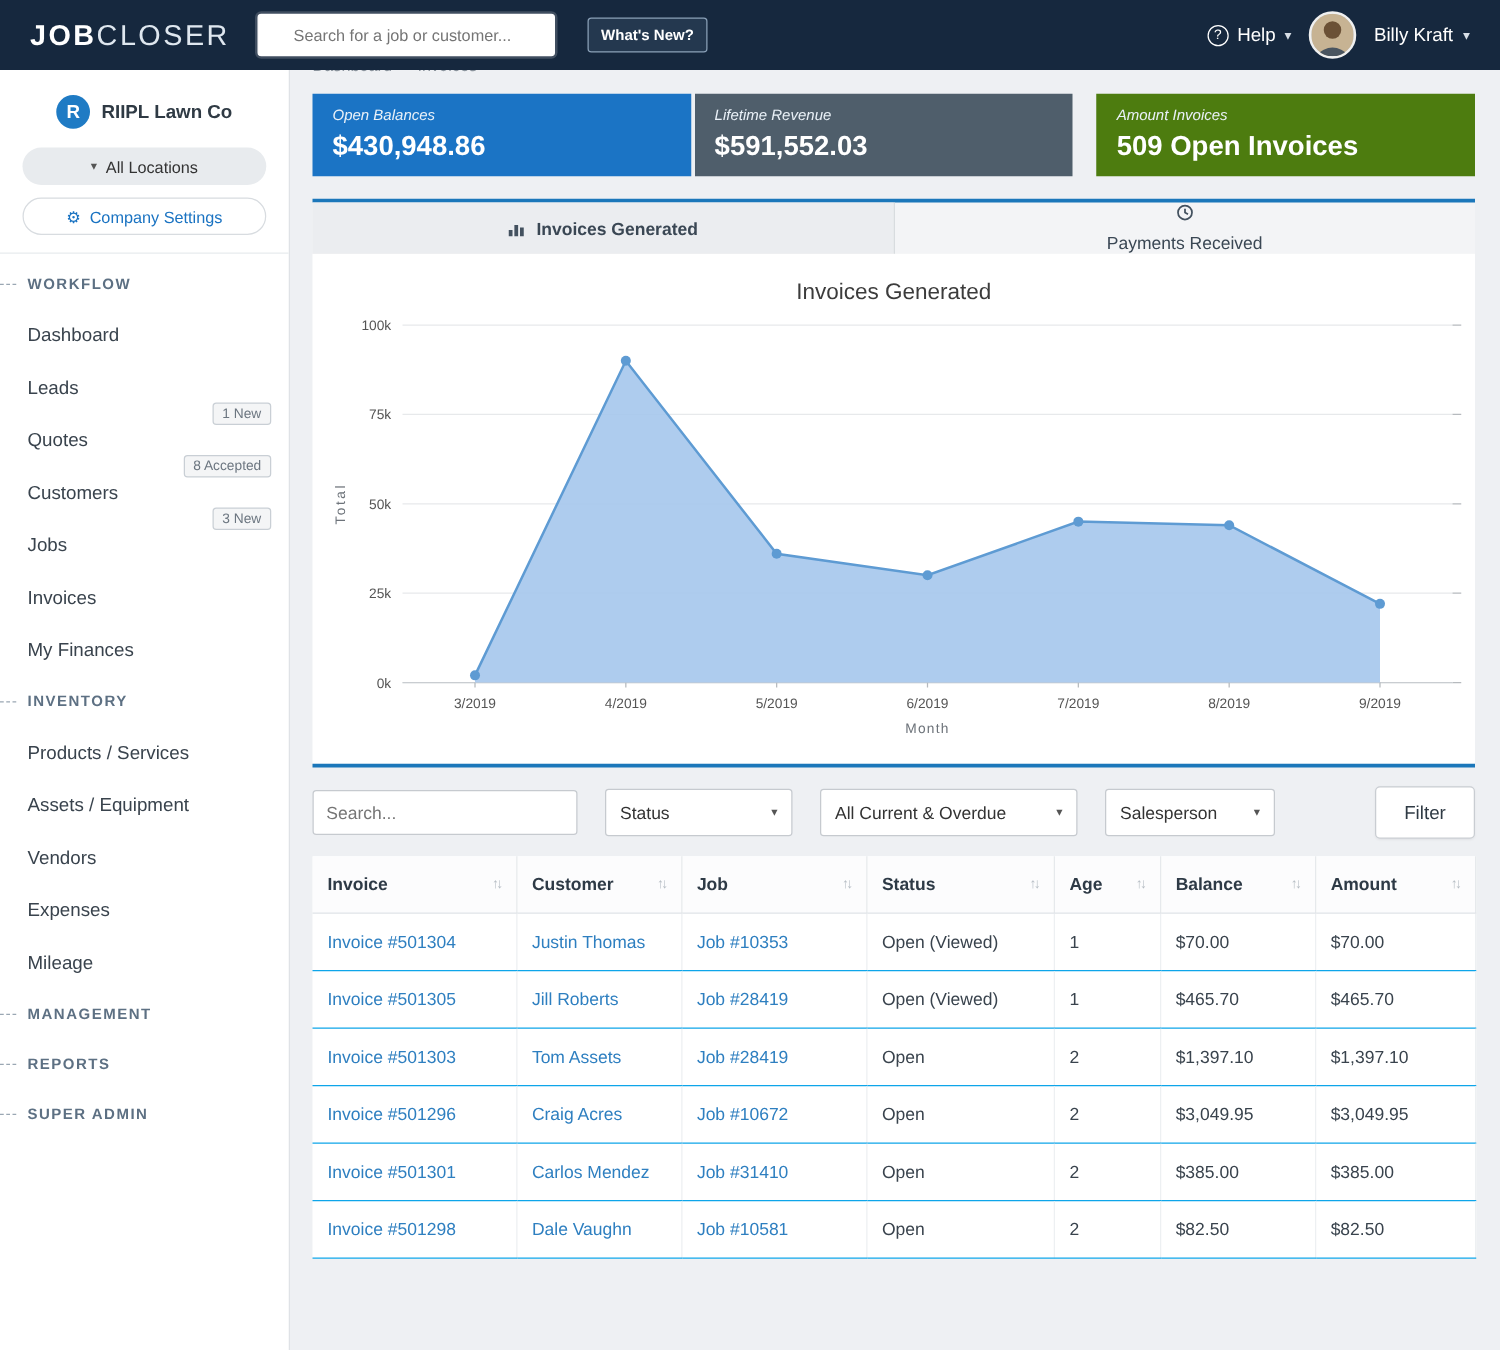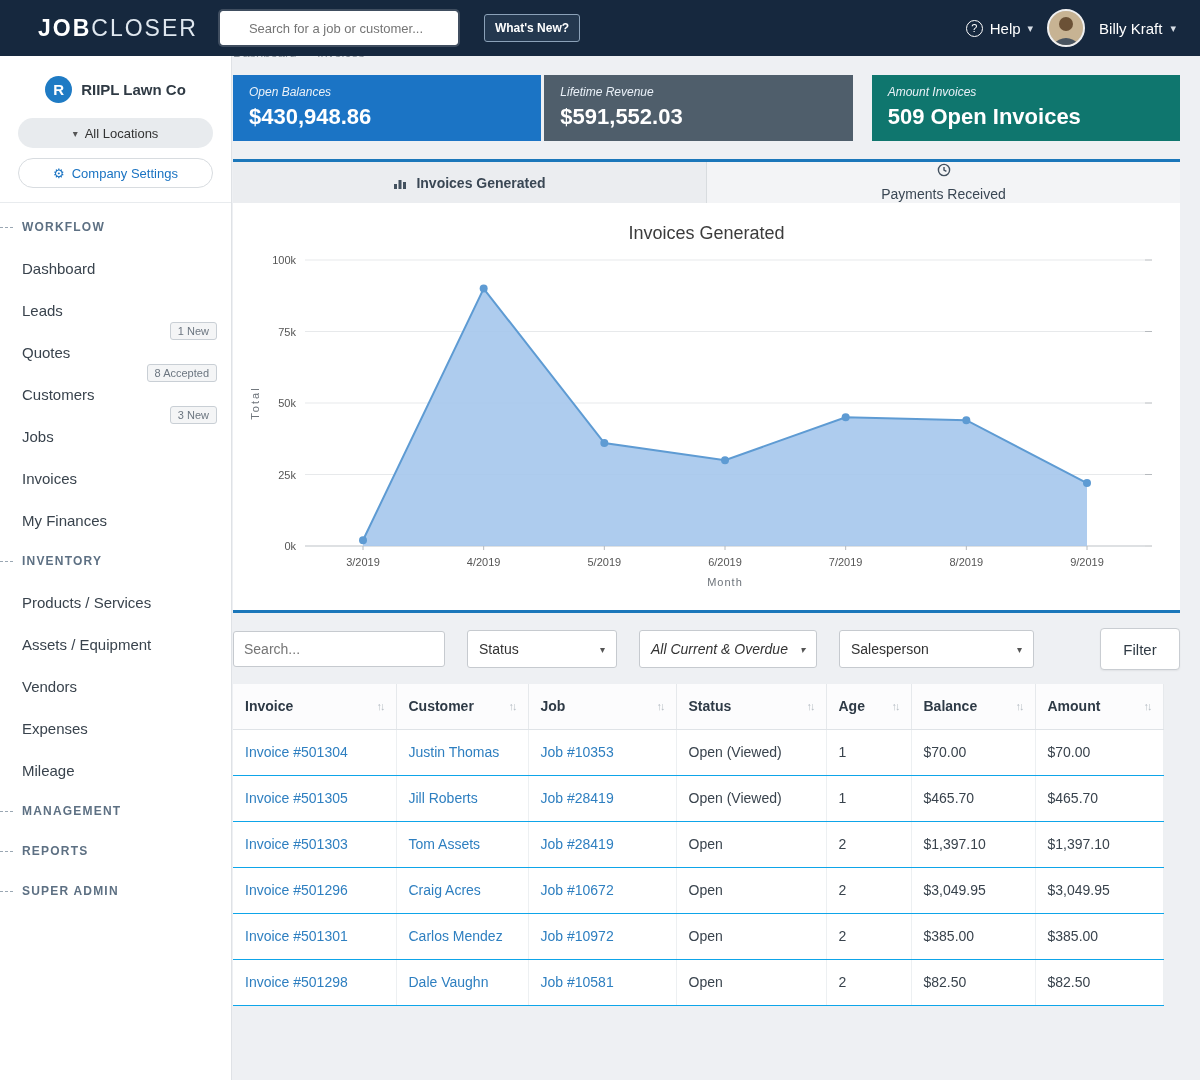--- a/index.html
+++ b/index.html
@@ -8,21 +8,21 @@
     width:1200px; height:1080px; overflow:hidden;
     font-family:"Liberation Sans", sans-serif;
     background:#eef0f3; color:#333;
   }
   
   .topbar {
     position:fixed; top:0; left:0; width:1200px; height:56px;
     background:#16283e; display:flex; align-items:center;
     padding:0 24px; z-index:20;
   }
-  .logo { color:#fff; font-size:23px; letter-spacing:2px; white-space:nowrap;margin-left:14px; }
+  .logo { color:#fff; font-size:23px; letter-spacing:2px; white-space:nowrap; }
   .logo .bold { font-weight:800; }
   .logo .light { font-weight:300; color:#dfe7ef; }
   .top-search {
     margin-left:22px; width:238px; height:34px;
     border:1px solid #ffffff; box-shadow:0 0 0 2px rgba(255,255,255,.18);
     border-radius:3px; padding:0 28px; font-size:13px; color:#555;
     font-family:"Liberation Sans", sans-serif; outline:none;
   }
   .whats-new {
     margin-left:26px; background:#24384f; border:1px solid #8ba1b8;
@@ -69,21 +69,21 @@
   .nav-item {
     display:flex; align-items:center; height:42px; padding:0 14px 0 22px;
     font-size:15px; color:#39434d; cursor:pointer;
   }
   .nav-badge {
     margin-left:auto; font-size:11px; color:#6c7680; background:#f4f5f6;
     border:1px solid #c9cfd5; border-radius:3px; padding:2px 7px; white-space:nowrap;margin-top:41px;
   }
 
   
-  .main { margin-left:232px; padding:14px 20px 0 1px; width:968px; }
+  .main { margin-left:232px; padding:14px 20px 0 18px; width:968px; }
   .page-head { display:flex; justify-content:space-between; align-items:flex-start; }
   .page-title { font-size:21px; font-weight:bold; color:#33465a; }
   .breadcrumb { margin-top:7px; font-size:13px; color:#8b949d; display:flex; gap:8px; align-items:center; }
   .crumb { cursor:pointer; }
   .actions-btn {
     height:40px; padding:0 20px; border:2px solid #33465a; border-radius:21px;
     background:#fff; font-size:15px; font-weight:600; color:#22313f;
     display:flex; align-items:center; gap:9px; cursor:pointer;
     font-family:"Liberation Sans", sans-serif;
   }
@@ -250,21 +250,21 @@
 
   <div class="stats">
       <div class="stat" style="background: rgb(27, 116, 197);">
         <div class="stat-label">Open Balances</div>
         <div class="stat-value">$430,948.86</div>
       </div>
       <div class="stat" style="background: rgb(79, 94, 107);">
         <div class="stat-label">Lifetime Revenue</div>
         <div class="stat-value">$591,552.03</div>
       </div>
-      <div class="stat" style="background: #0f766e; margin-left: 16px;">
+      <div class="stat" style="background: #4d7c0f; margin-left: 16px;">
         <div class="stat-label">Amount Invoices</div>
         <div class="stat-value">509 Open Invoices</div>
       </div>
     </div>
 
   <div class="tabs">
       <div class="tab active">
         <span>
           <svg width="14" height="14" viewBox="0 0 14 14">
             <rect x="1" y="8" width="3" height="5" fill="#43515f"></rect>
@@ -334,25 +334,25 @@
 
   <div class="section-line"></div>
 
   <div class="filter-row">
     <input class="filter-search" placeholder="Search..." style="">
     <span style="display:flex; gap:22px;">
         <div class="filter-select" style="width: 150px;">
           <span>Status</span>
           <span class="sel-arrow">▾</span>
         </div>
-        <div class="filter-select" style="width: 178px; font-style: italic;">
+        <div class="filter-select" style="width: 206px;">
           <span>All Current &amp; Overdue</span>
           <span class="sel-arrow">▾</span>
         </div>
-        <div class="filter-select" style="width: 195px;">
+        <div class="filter-select" style="width: 136px;">
           <span>Salesperson</span>
           <span class="sel-arrow">▾</span>
         </div>
       </span>
     <button class="filter-btn">Filter</button>
   </div>
 
   <table class="tbl">
     <colgroup>
         <col style="width: 163px;">
@@ -407,21 +407,21 @@
           <td class="link">Craig Acres</td>
           <td class="link">Job #10672</td>
           <td>Open</td>
           <td>2</td>
           <td>$3,049.95</td>
           <td>$3,049.95</td>
         </tr>
         <tr>
           <td class="link">Invoice #501301</td>
           <td class="link">Carlos Mendez</td>
-          <td class="link">Job #10972</td>
+          <td class="link">Job #31410</td>
           <td>Open</td>
           <td>2</td>
           <td>$385.00</td>
           <td>$385.00</td>
         </tr>
         <tr>
           <td class="link">Invoice #501298</td>
           <td class="link">Dale Vaughn</td>
           <td class="link">Job #10581</td>
           <td>Open</td>

